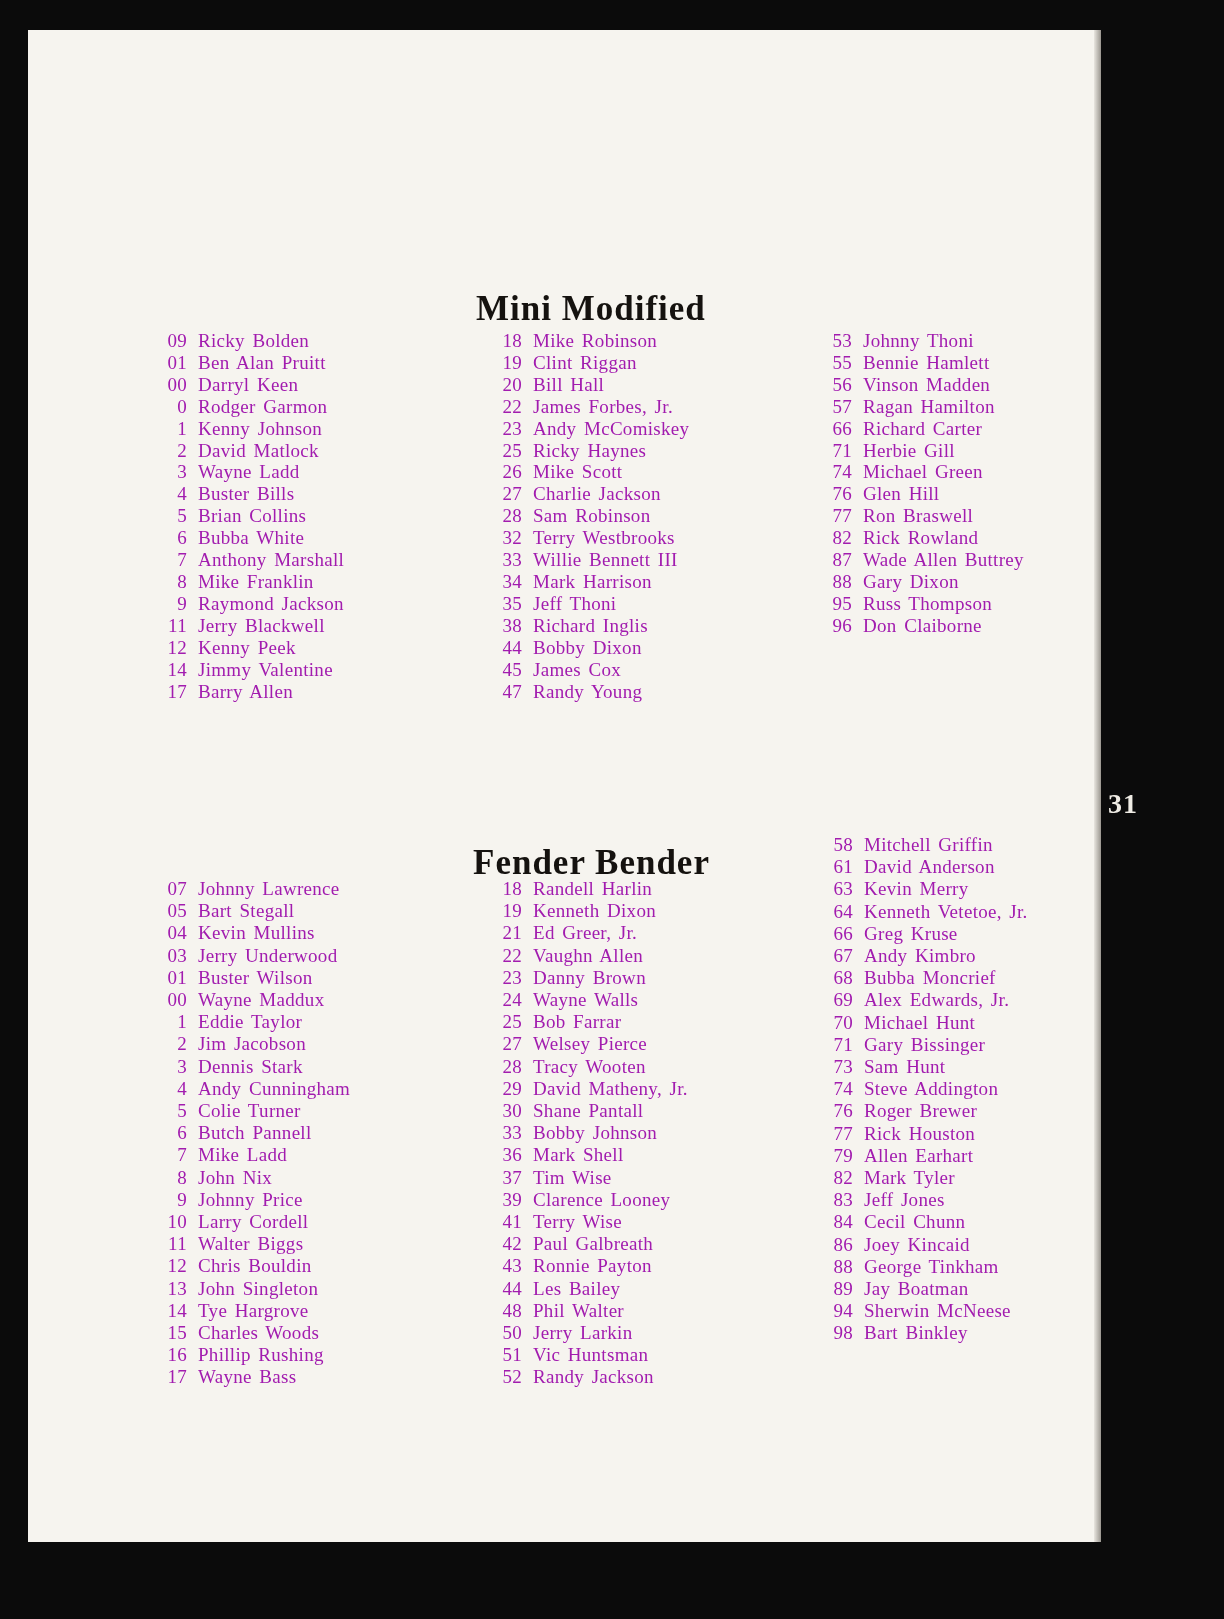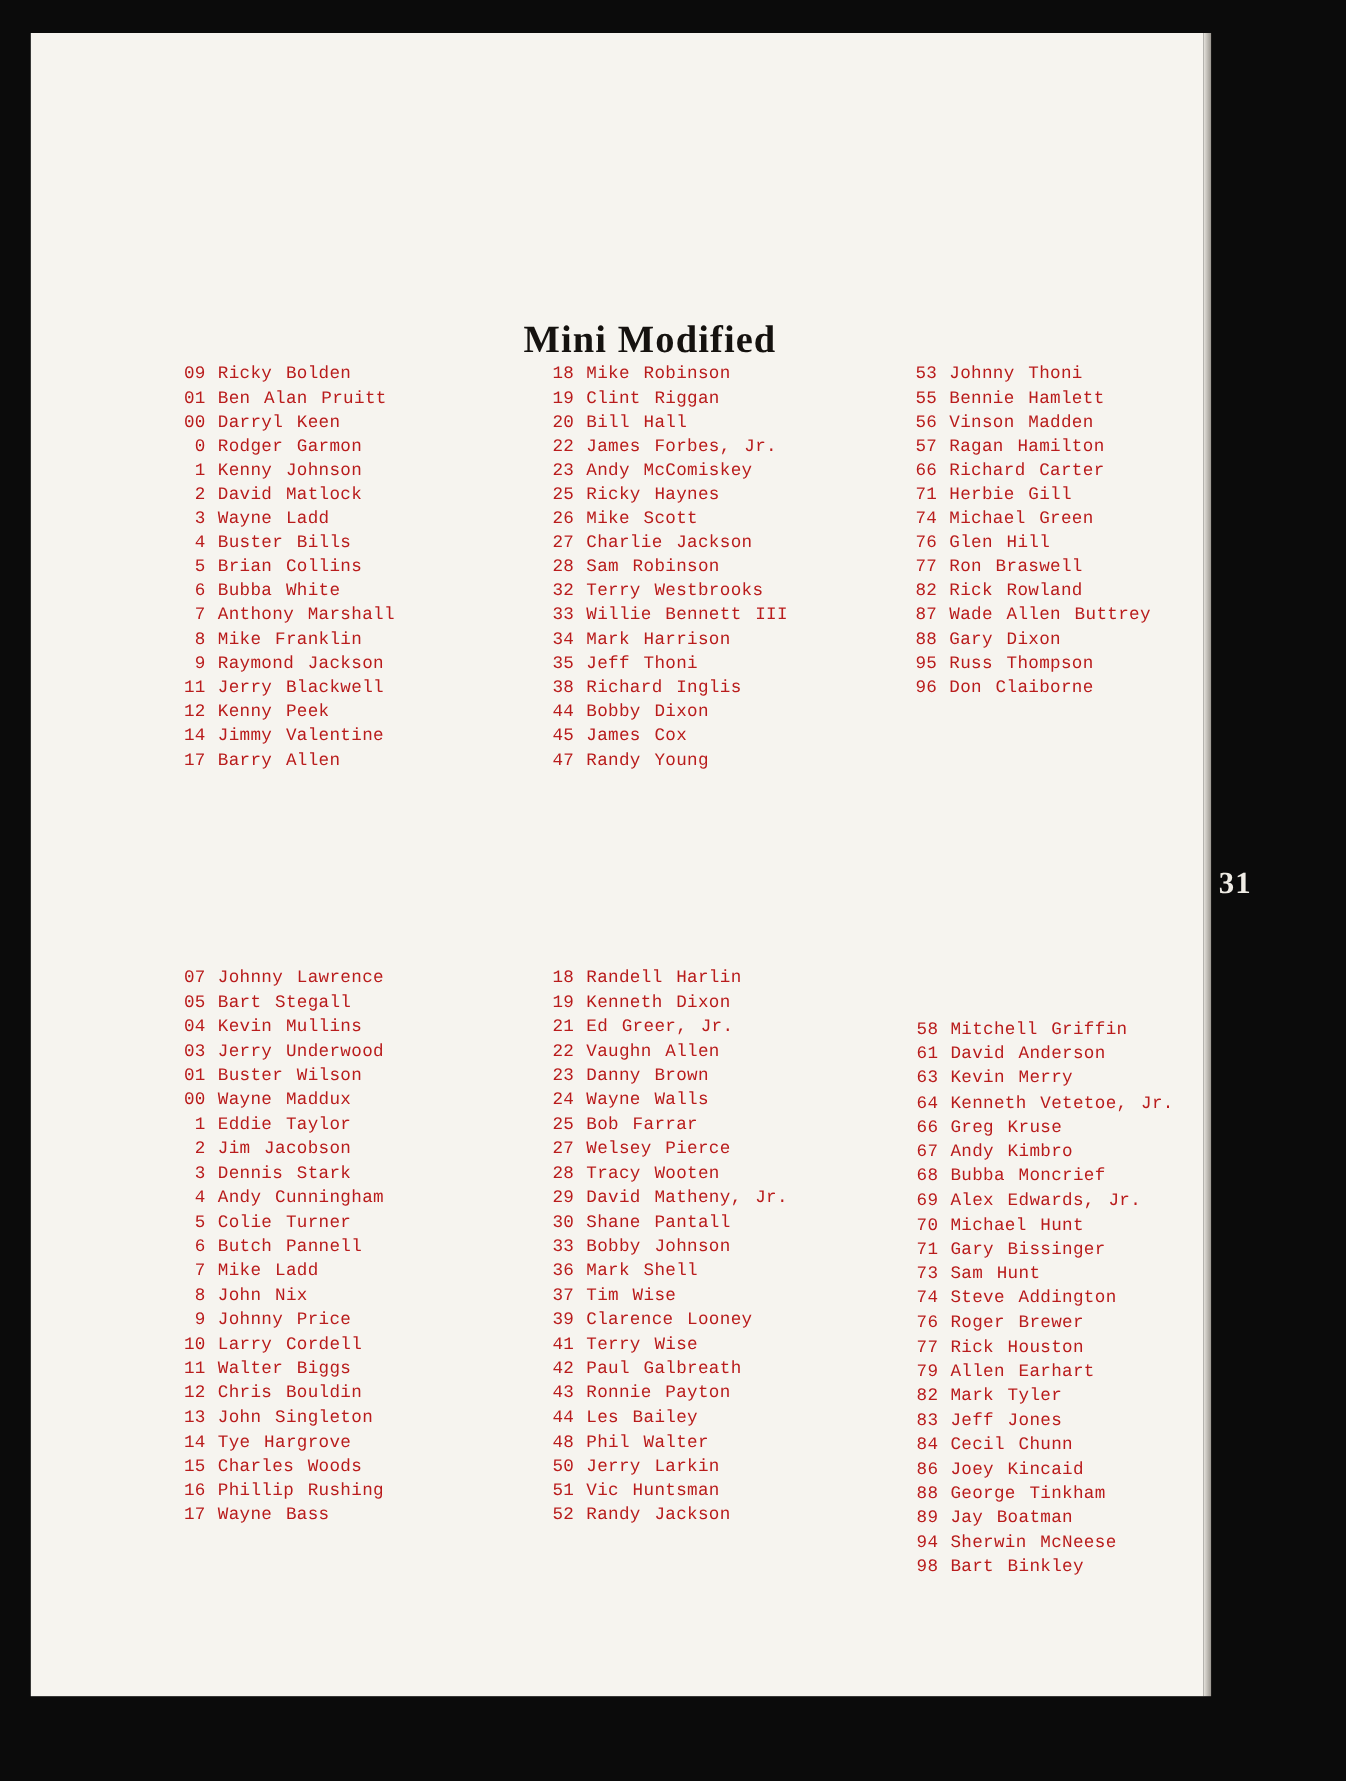--- a/index.html
+++ b/index.html
@@ -35,26 +35,25 @@
     position: absolute;
     font-size: 35px;
     font-weight: bold;
     color: #15120f;
     letter-spacing: 1px;
     white-space: nowrap;
     margin-top: 23px;
   }
   .roster-col {
     position: absolute;
-    font-size: 16px;
-    color: #b91c1c;
+    font-size: 19px;
+    color: #a21caf;
     letter-spacing: 0.3px;
     word-spacing: 2.5px;
     white-space: nowrap;
-    font-family: Liberation Mono, monospace;
   }
   .row {
     display: flex;
     align-items: baseline;
   }
   .num {
     display: inline-block;
     width: 42px;
     text-align: right;
     flex: 0 0 42px;
@@ -276,20 +275,21 @@
       <div class="row">
         <span class="num">95</span>
         <span class="drv">Russ Thompson</span>
       </div>
       <div class="row">
         <span class="num">96</span>
         <span class="drv">Don Claiborne</span>
       </div>
     </div>
 
+  <h1 class="section-title" style="left:445px; top:790px;">Fender Bender</h1>
 
   <div class="roster-col fender-col" style="left:117px; top:848px;">
       <div class="row">
         <span class="num">07</span>
         <span class="drv">Johnny Lawrence</span>
       </div>
       <div class="row">
         <span class="num">05</span>
         <span class="drv">Bart Stegall</span>
       </div>
@@ -467,21 +467,21 @@
       <div class="row">
         <span class="num">51</span>
         <span class="drv">Vic Huntsman</span>
       </div>
       <div class="row">
         <span class="num">52</span>
         <span class="drv">Randy Jackson</span>
       </div>
     </div>
 
-  <div class="roster-col fender-col" style="left:783px; top:895px;">
+  <div class="roster-col fender-col" style="left:783px; top:804px;">
       <div class="row">
         <span class="num">58</span>
         <span class="drv">Mitchell Griffin</span>
       </div>
       <div class="row">
         <span class="num">61</span>
         <span class="drv">David Anderson</span>
       </div>
       <div class="row">
         <span class="num">63</span>

